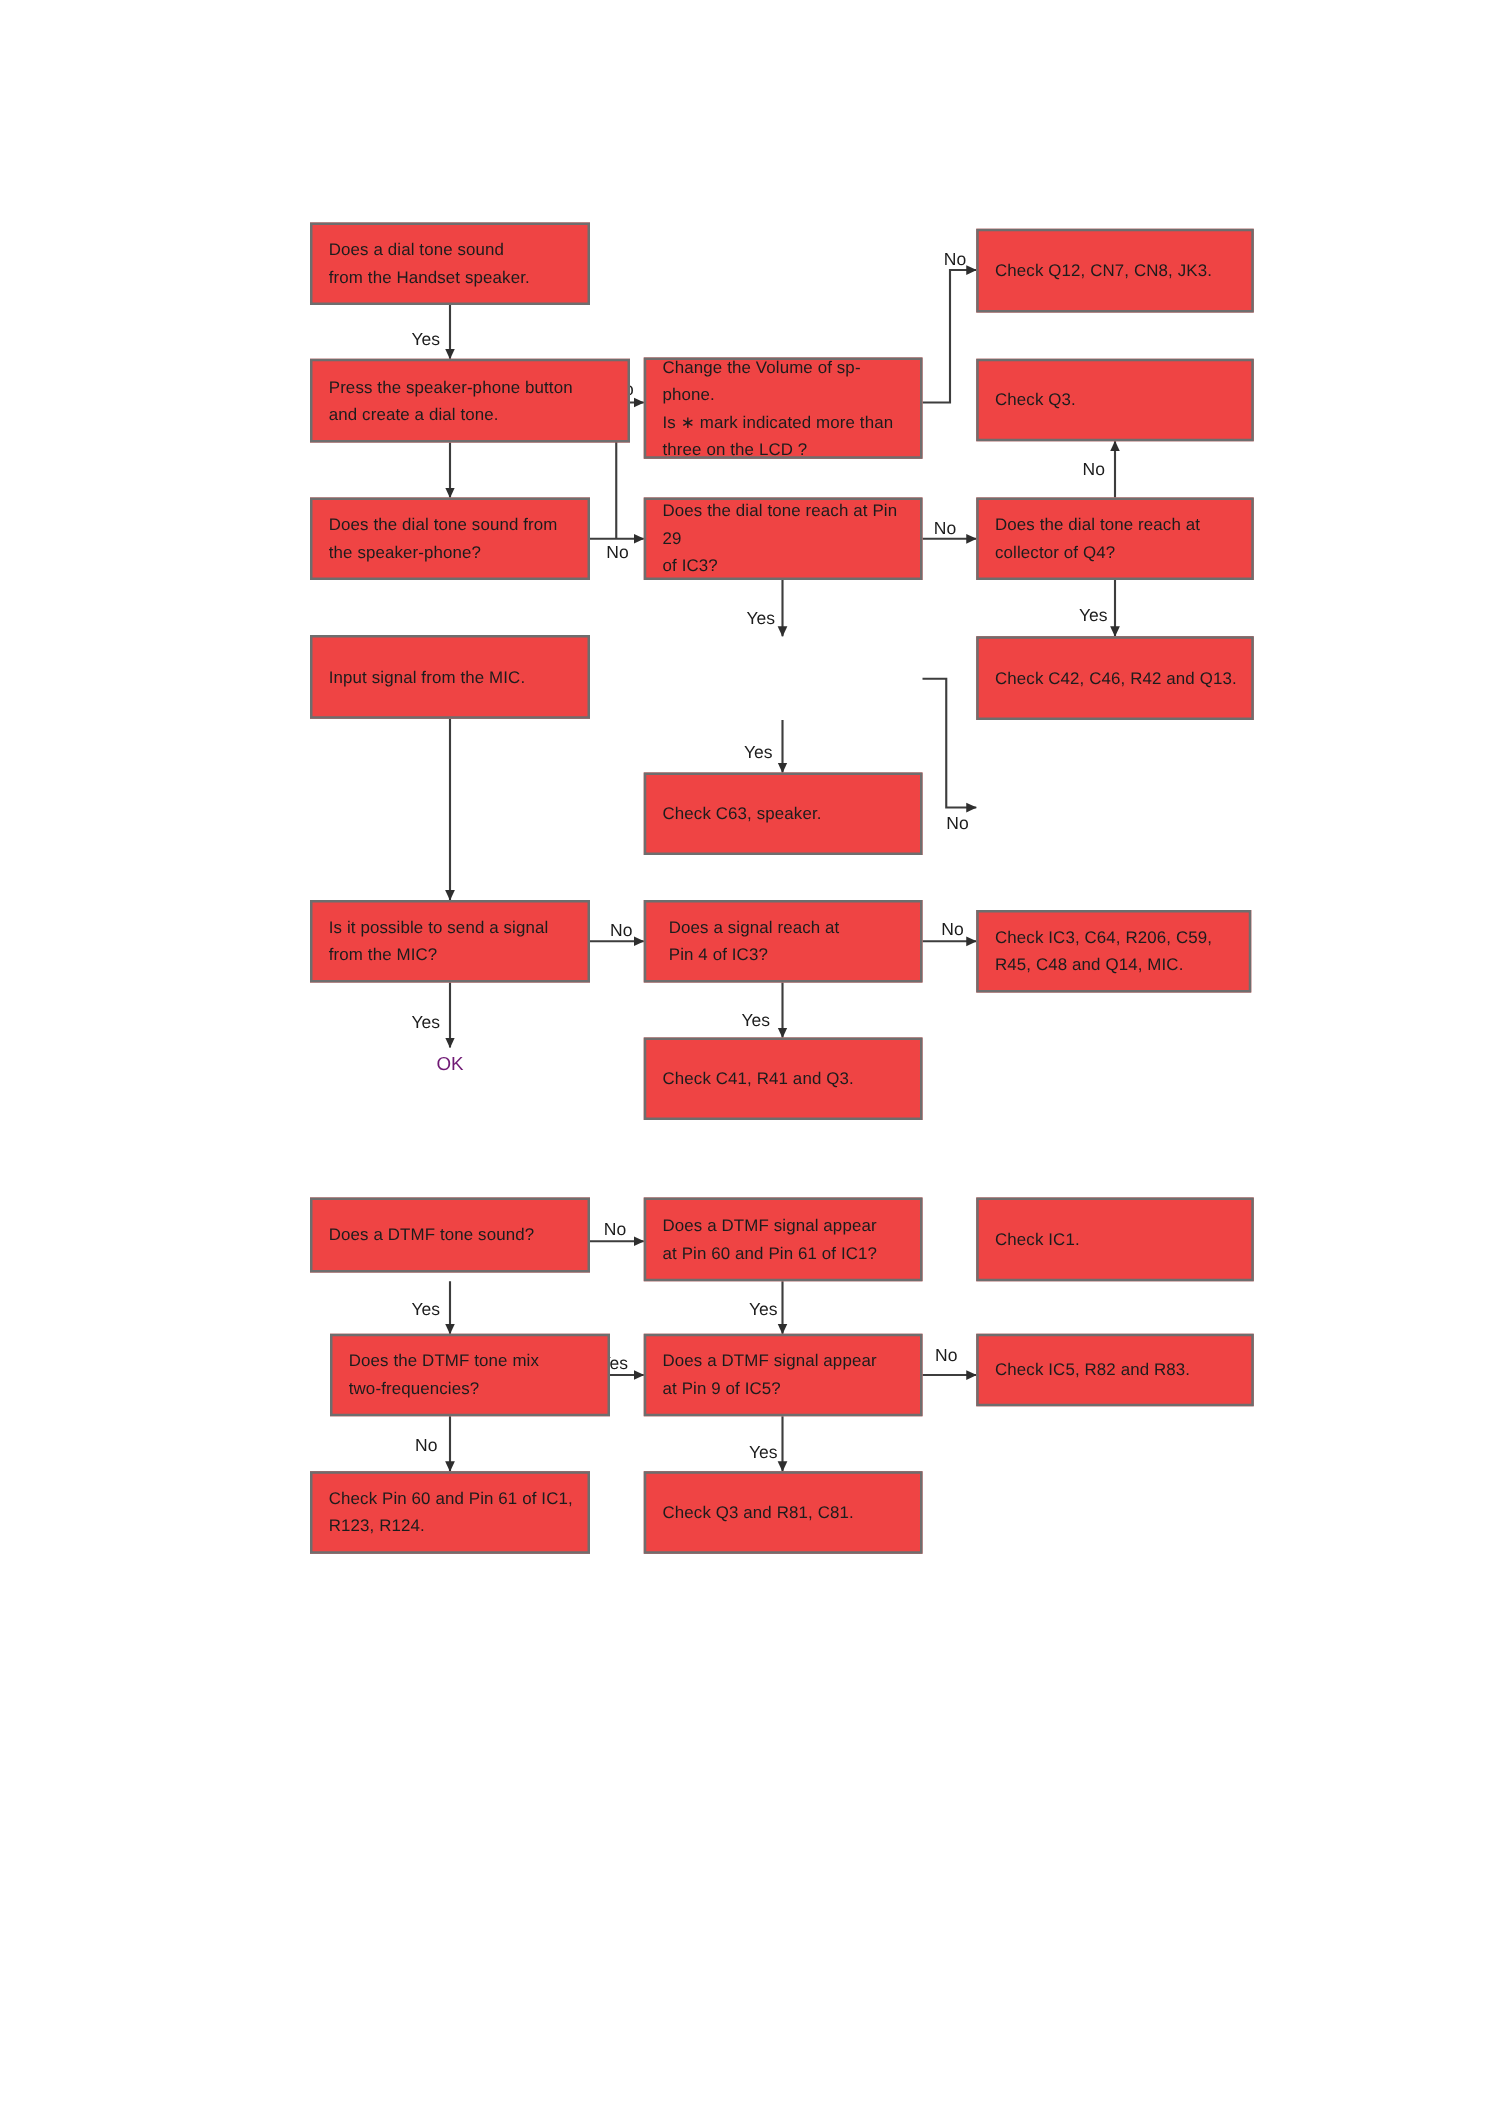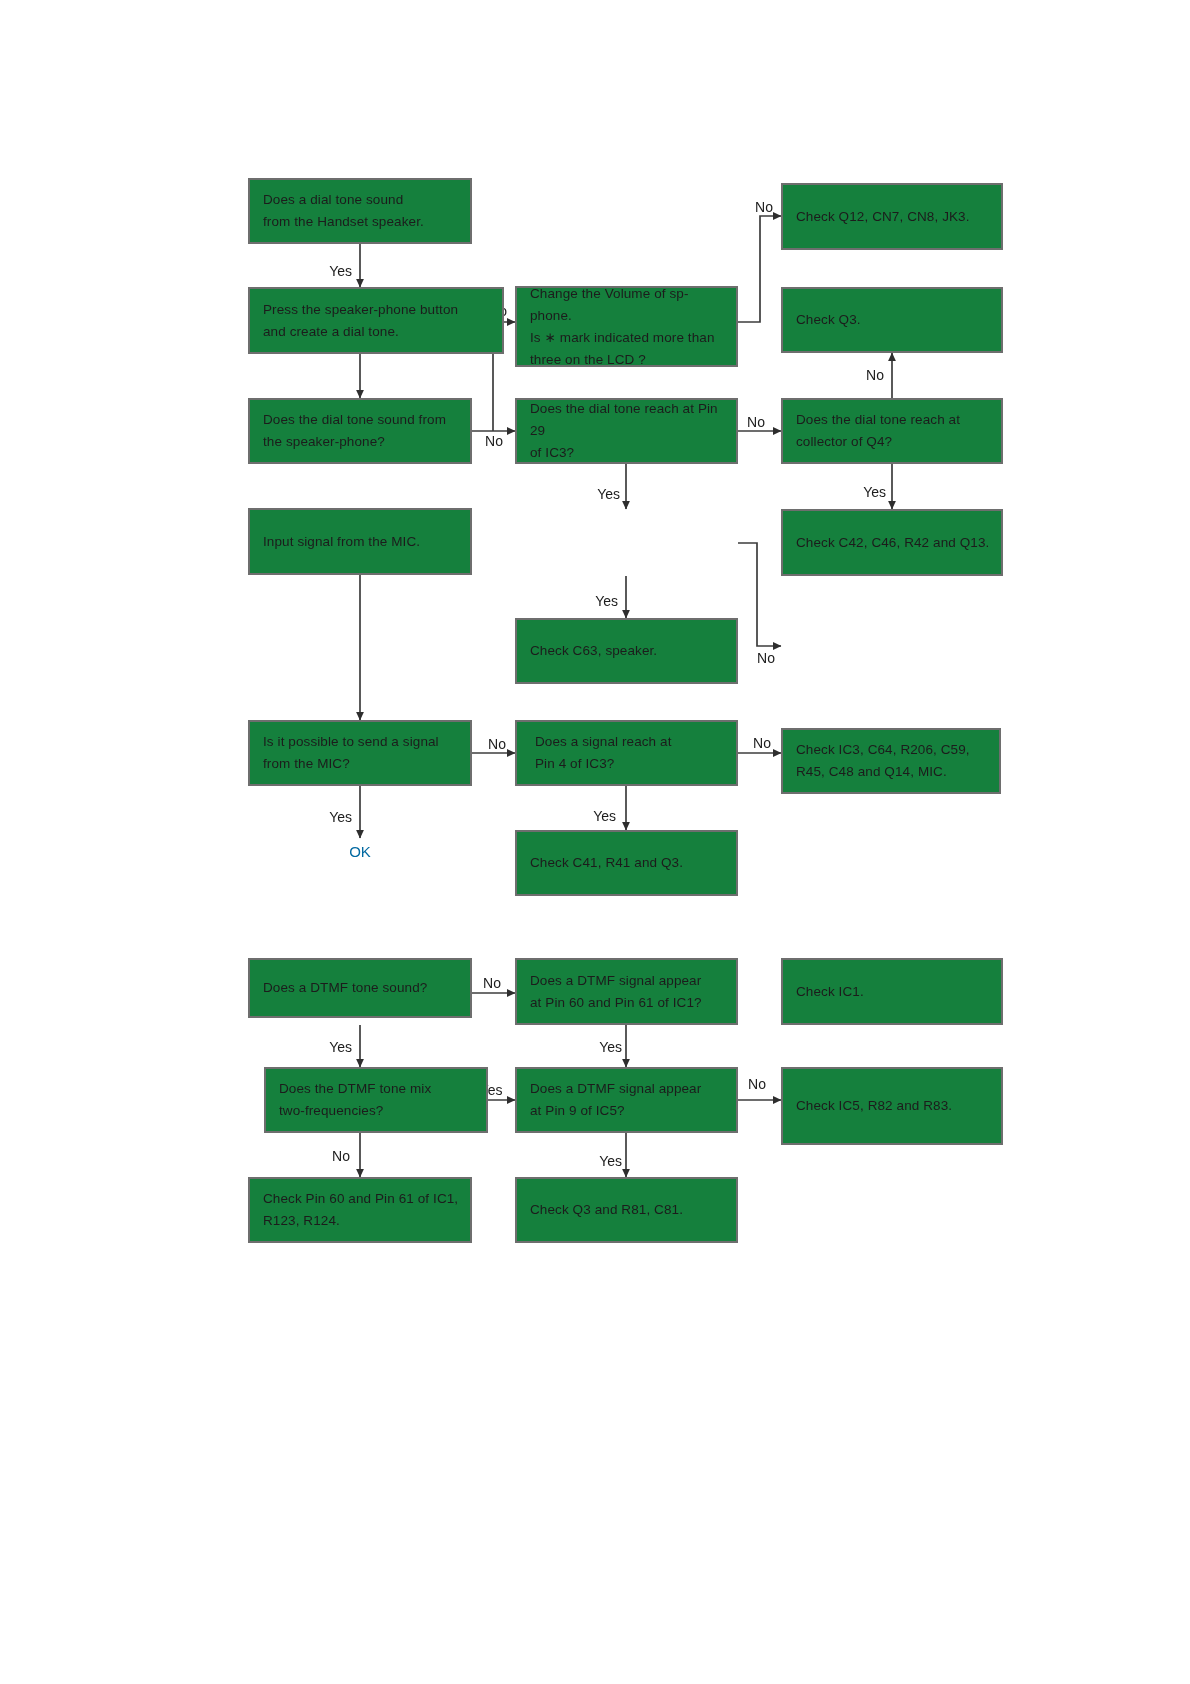--- a/index.html
+++ b/index.html
@@ -2,33 +2,33 @@
 <html><head>
 <meta charset="utf-8">
 <style>
   html,body { margin:0; padding:0; background:#ffffff; }
   .page {
     position:relative; width:1190px; height:1684px; background:#ffffff;
     font-family:"Liberation Sans", sans-serif; overflow:hidden;
   }
   .box {
     position:absolute; box-sizing:border-box;
-    border:2px solid #6e6e6e; background:#15803d;
+    border:2px solid #6e6e6e; background:#ef4444;
     display:flex; align-items:center;
     padding:2px 10px 2px 13px;
     font-size:13.5px; line-height:22px; letter-spacing:0.1px;
     color:#1c1c1c; white-space:pre-line;
   }
   .box.pad-lg { padding-left:18px; }
   svg.wires { position:absolute; left:0; top:0; }
   .wire { fill:none; stroke:#3d3d3d; stroke-width:1.7px; }
   .edge-label { font-family:"Liberation Sans", sans-serif; font-size:14px; fill:#1c1c1c; }
   .ok-label {
     position:absolute; left:330px; top:843px; width:60px; text-align:center;
-    font-size:15px; color:#0369a1;
+    font-size:15px; color:#701a75;
   }
 </style>
 </head>
 <body>
 
 <div class="page">
 
   <svg class="wires" width="1190" height="1684" viewBox="0 0 1190 1684">
     <defs>
       <marker id="arw" markerUnits="userSpaceOnUse" markerWidth="9" markerHeight="9" refX="8" refY="4.5" orient="auto">
@@ -120,15 +120,15 @@
   <div class="box" style="left:248px;top:1177px;width:224px;height:66px">Check Pin 60 and Pin 61 of IC1,
 R123, R124.</div>
 
   <div class="box" style="left:515px;top:958px;width:223px;height:67px">Does a DTMF signal appear
 at Pin 60 and Pin 61 of IC1?</div>
   <div class="box" style="left:515px;top:1067px;width:223px;height:66px">Does a DTMF signal appear
 at Pin 9 of IC5?</div>
   <div class="box" style="left:515px;top:1177px;width:223px;height:66px">Check Q3 and R81, C81.</div>
 
   <div class="box" style="left:781px;top:958px;width:222px;height:67px">Check IC1.</div>
-  <div class="box" style="left:781px;top:1067px;width:222px;height:78px">Check IC5, R82 and R83.</div>
+  <div class="box" style="left:781px;top:1067px;width:222px;height:58px">Check IC5, R82 and R83.</div>
 
 </div>
 
 </body></html>

